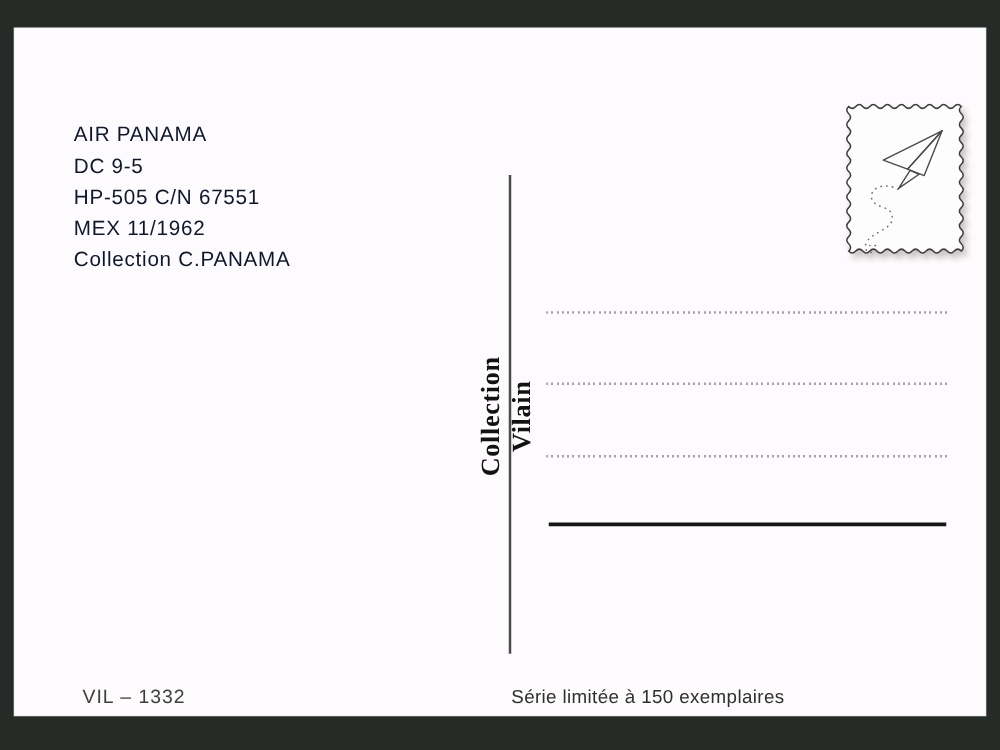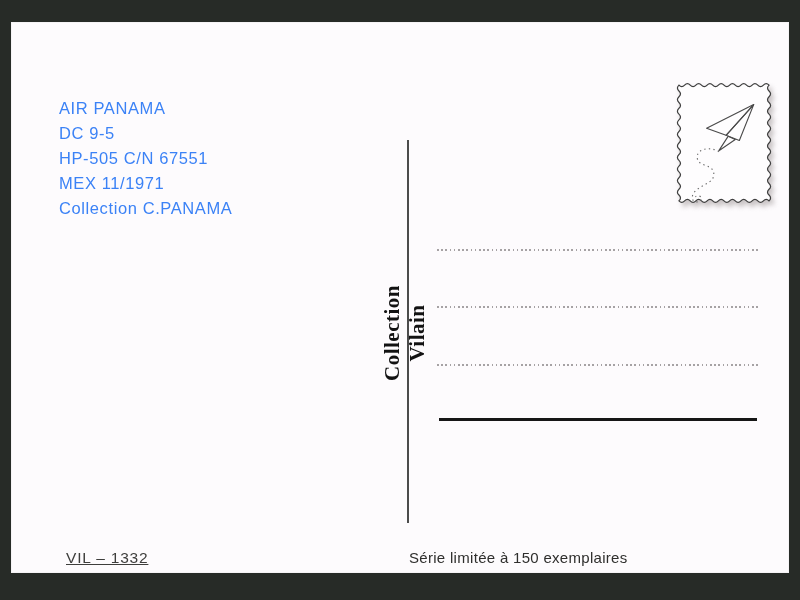--- a/index.html
+++ b/index.html
@@ -10,21 +10,21 @@
   }
   .frame{position:absolute;inset:0;}
   .card{
     position:absolute;left:11px;top:22px;width:778px;height:551px;
     background:#fdfbfd;
     box-shadow:inset 0 0 0 1px rgba(0,0,0,0.03);
   }
   
   .info-block{
     position:absolute;left:48px;top:74px;
-    color:#3b82f6;font-size:16.5px;line-height:25px;letter-spacing:0.6px;
+    color:#0f172a;font-size:16.5px;line-height:25px;letter-spacing:0.6px;
   }
   
   .stamp{
     position:absolute;left:660px;top:56px;width:106px;height:130px;
   }
   .stamp svg{
     width:100%;height:100%;
     filter:drop-shadow(3.5px 4px 2.5px rgba(140,130,130,0.45));
   }
   
@@ -47,38 +47,38 @@
   .dot2{top:284px;}
   .dot3{top:342px;}
   
   .solidline{
     position:absolute;left:428px;top:396px;width:318px;height:2.6px;
     background:#161616;
   }
   
   .catalog{
     position:absolute;left:55px;top:527px;
-    color:#3e3e3c;font-size:15.5px;letter-spacing:0.8px;text-decoration:underline;
+    color:#3e3e3c;font-size:15.5px;letter-spacing:0.8px;
   }
   .edition{
     position:absolute;left:398px;top:527px;
     color:#2f2f2d;font-size:15px;letter-spacing:0.3px;
   }
 </style>
 </head>
 <body>
 
 <div class="frame">
   <div class="card">
 
     <div class="info-block">
       <div>AIR PANAMA</div>
       <div>DC 9-5</div>
       <div>HP-505 C/N 67551</div>
-      <div>MEX 11/1971</div>
+      <div>MEX 11/1962</div>
       <div>Collection C.PANAMA</div>
     </div>
 
     <div class="stamp">
       <svg viewBox="0 0 102 127" xmlns="http://www.w3.org/2000/svg">
         <path id="stamp-border" d="M7,7 q2.75,3.00 5.50,0.00 q2.75,-3.00 5.50,0.00 q2.75,3.00 5.50,0.00 q2.75,-3.00 5.50,0.00 q2.75,3.00 5.50,0.00 q2.75,-3.00 5.50,0.00 q2.75,3.00 5.50,0.00 q2.75,-3.00 5.50,0.00 q2.75,3.00 5.50,0.00 q2.75,-3.00 5.50,0.00 q2.75,3.00 5.50,0.00 q2.75,-3.00 5.50,0.00 q2.75,3.00 5.50,0.00 q2.75,-3.00 5.50,0.00 q2.75,3.00 5.50,0.00 q2.75,-3.00 5.50,0.00 q-3.00,2.83 0.00,5.65 q3.00,2.83 0.00,5.65 q-3.00,2.83 0.00,5.65 q3.00,2.83 0.00,5.65 q-3.00,2.83 0.00,5.65 q3.00,2.83 0.00,5.65 q-3.00,2.83 0.00,5.65 q3.00,2.83 0.00,5.65 q-3.00,2.83 0.00,5.65 q3.00,2.83 0.00,5.65 q-3.00,2.83 0.00,5.65 q3.00,2.83 0.00,5.65 q-3.00,2.83 0.00,5.65 q3.00,2.83 0.00,5.65 q-3.00,2.83 0.00,5.65 q3.00,2.83 0.00,5.65 q-3.00,2.83 0.00,5.65 q3.00,2.83 0.00,5.65 q-3.00,2.83 0.00,5.65 q3.00,2.83 0.00,5.65 q-2.75,-3.00 -5.50,0.00 q-2.75,3.00 -5.50,0.00 q-2.75,-3.00 -5.50,0.00 q-2.75,3.00 -5.50,0.00 q-2.75,-3.00 -5.50,0.00 q-2.75,3.00 -5.50,0.00 q-2.75,-3.00 -5.50,0.00 q-2.75,3.00 -5.50,0.00 q-2.75,-3.00 -5.50,0.00 q-2.75,3.00 -5.50,0.00 q-2.75,-3.00 -5.50,0.00 q-2.75,3.00 -5.50,0.00 q-2.75,-3.00 -5.50,0.00 q-2.75,3.00 -5.50,0.00 q-2.75,-3.00 -5.50,0.00 q-2.75,3.00 -5.50,0.00 q3.00,-2.83 0.00,-5.65 q-3.00,-2.83 0.00,-5.65 q3.00,-2.83 0.00,-5.65 q-3.00,-2.83 0.00,-5.65 q3.00,-2.83 0.00,-5.65 q-3.00,-2.83 0.00,-5.65 q3.00,-2.83 0.00,-5.65 q-3.00,-2.83 0.00,-5.65 q3.00,-2.83 0.00,-5.65 q-3.00,-2.83 0.00,-5.65 q3.00,-2.83 0.00,-5.65 q-3.00,-2.83 0.00,-5.65 q3.00,-2.83 0.00,-5.65 q-3.00,-2.83 0.00,-5.65 q3.00,-2.83 0.00,-5.65 q-3.00,-2.83 0.00,-5.65 q3.00,-2.83 0.00,-5.65 q-3.00,-2.83 0.00,-5.65 q3.00,-2.83 0.00,-5.65 q-3.00,-2.83 0.00,-5.65 Z" fill="#fefdfe" stroke="#3f3f3f" stroke-width="1.2" stroke-linecap="round"></path>
         <g fill="none" stroke="#4a4a4a" stroke-width="1.1" stroke-linejoin="round">
           <polygon points="80,26 34,49 53,56"></polygon>
           <polygon points="80,26 53,56 66,61"></polygon>
           <polygon points="55,57 46,71 62,60"></polygon>

